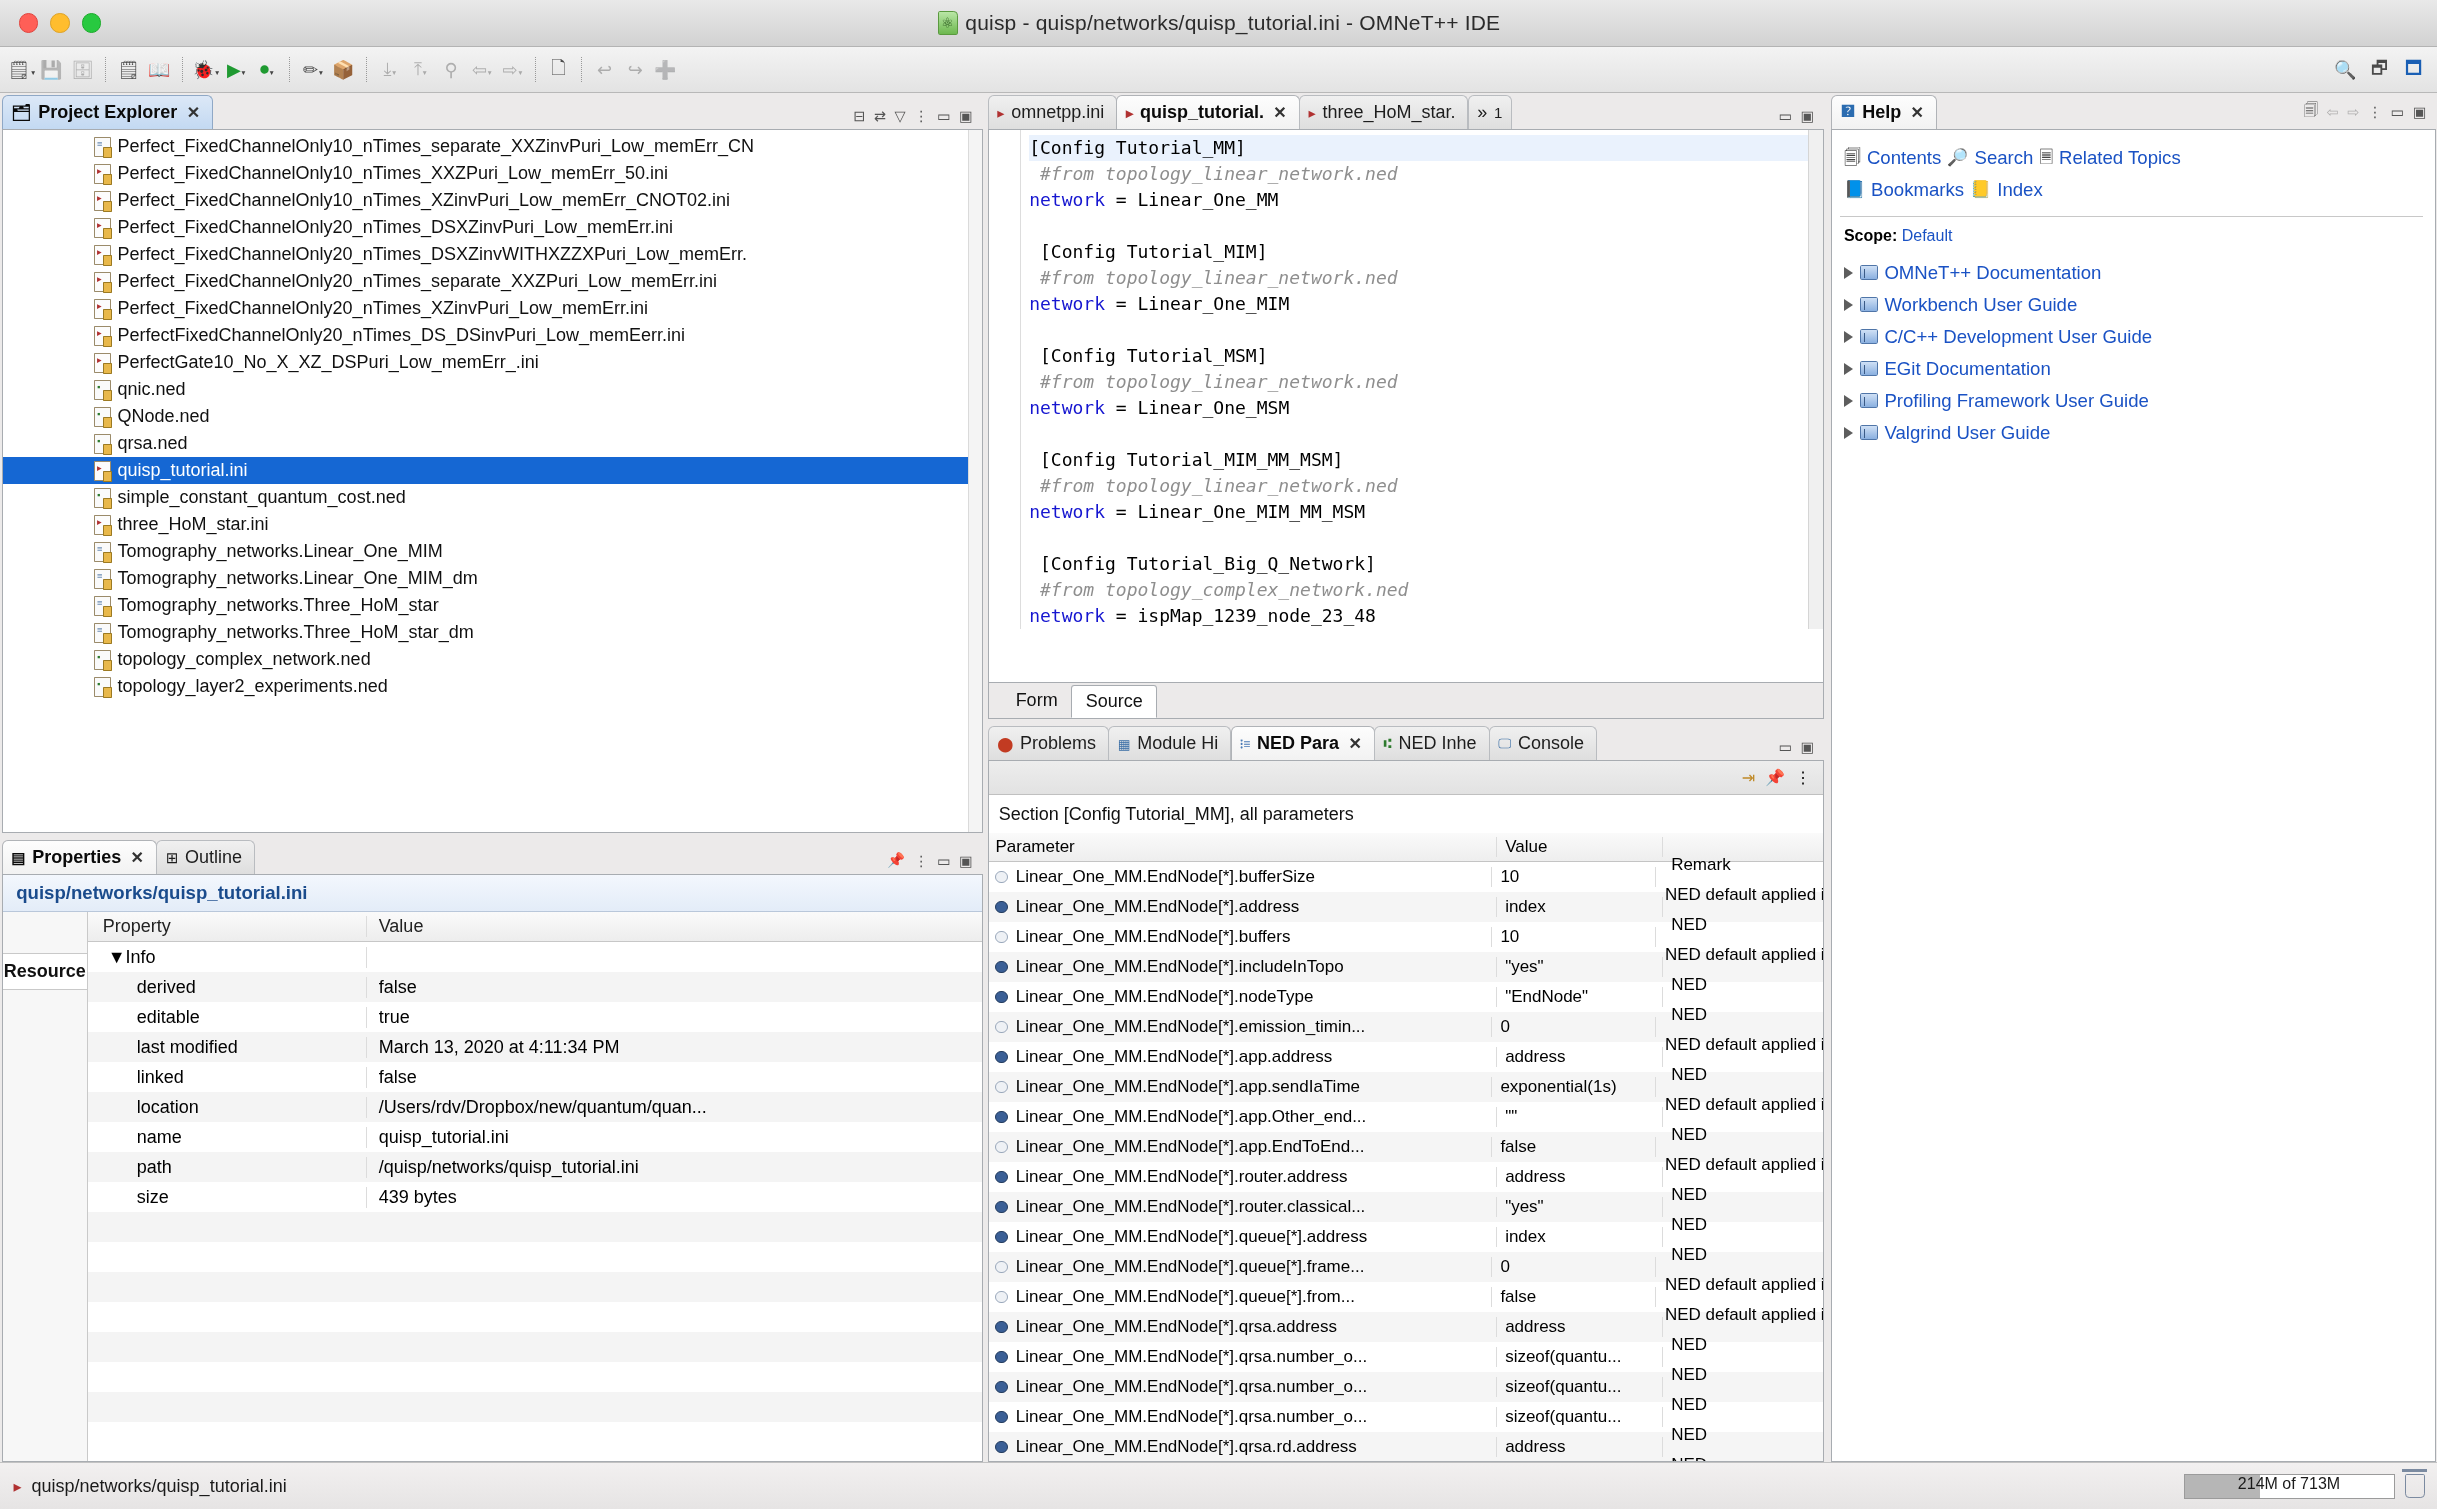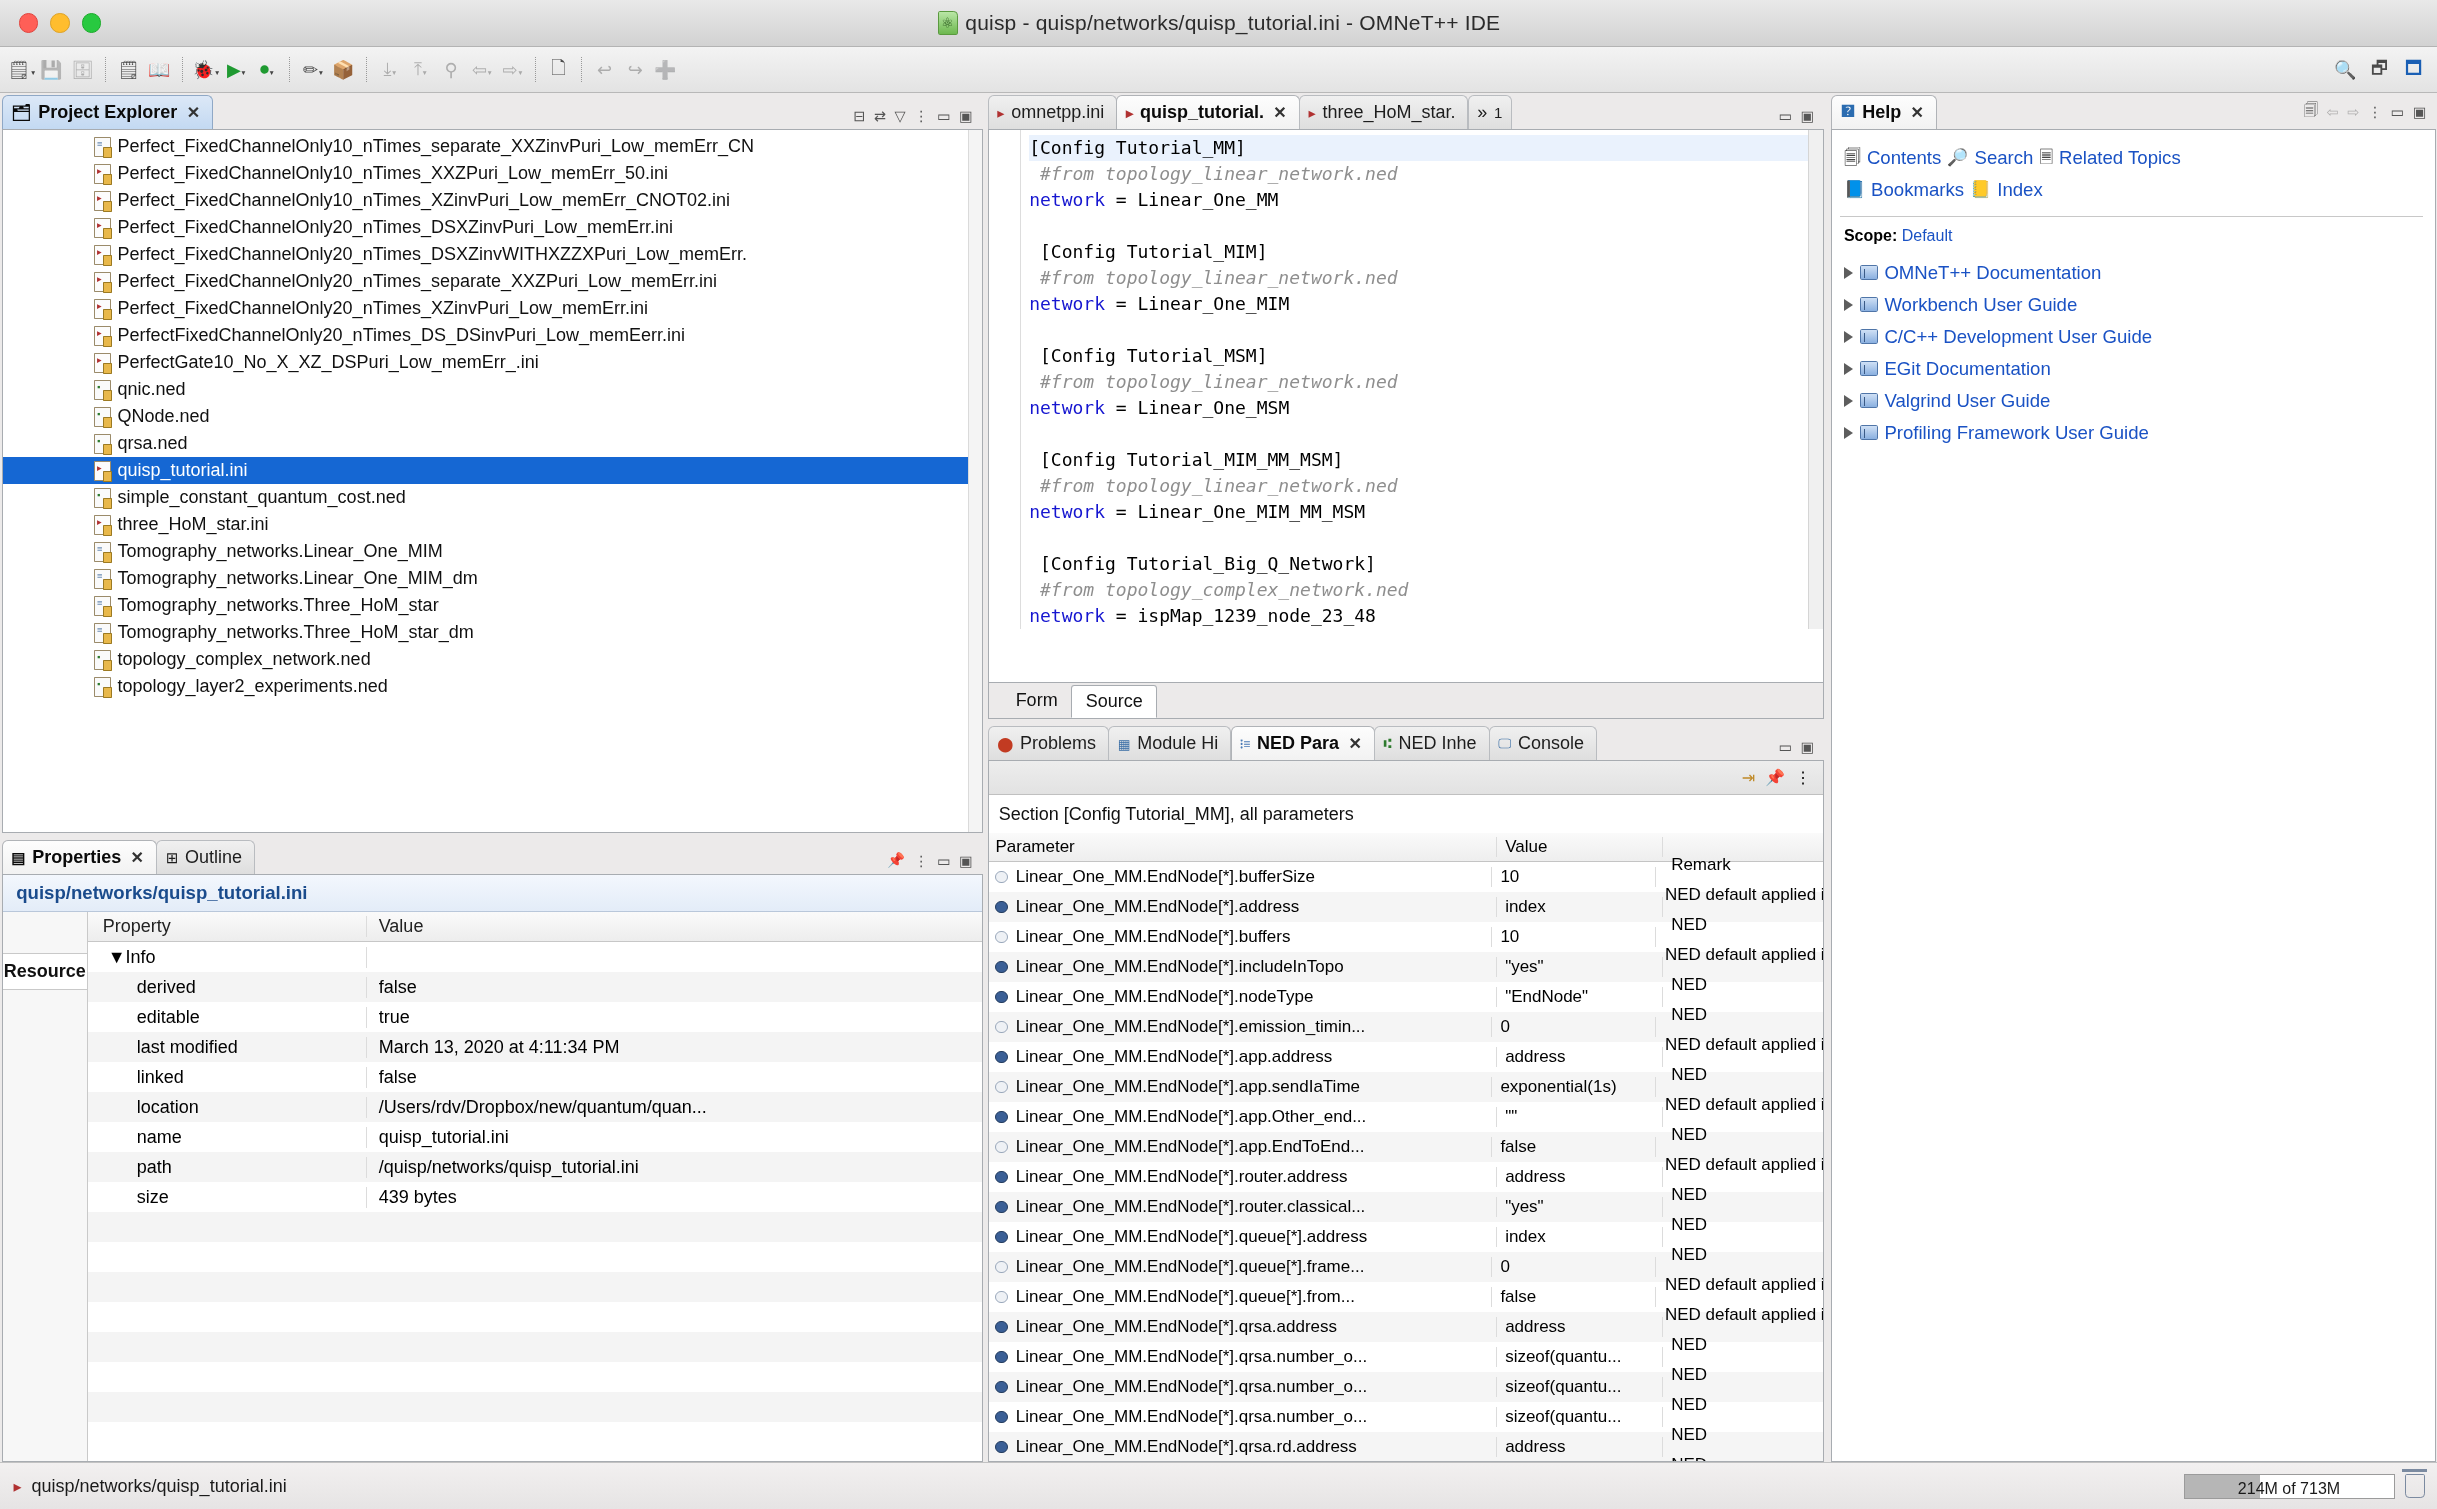--- a/index.html
+++ b/index.html
@@ -204,21 +204,21 @@
 
   
   .statusbar {
     height: 47px; flex: 0 0 47px; background: linear-gradient(#f2f0f0,#e6e4e4);
     border-top: 0.8px solid #c2c2c2; display: flex; align-items: center;
     padding: 0 13.5px; font-size: 18px; color: #1a1a1a; gap: 10px;
   }
   .heap { margin-left: auto; display: flex; align-items: center; }
   .heapbar {
     width: 211px; height: 25px; border: 0.8px solid #9b9b9b; background: #fff;
-    position: relative; font-size: 16px; display:flex; align-items:flex-end; justify-content:center;
+    position: relative; font-size: 16px; display:flex; align-items:flex-start; justify-content:center;
   }
   .heapbar .fill { position: absolute; left:0; top:0; bottom:0; width: 36%; background: #b6b6b6; }
   .heapbar span { position: relative; z-index: 2; }
   .trash { width: 20px; height: 24px; margin-left: 10px; border: 1.7px solid #7b8aa0;
     border-radius: 1.7px 1.7px 4.2px 4.2px; position: relative; }
   .trash::before { content:""; position:absolute; top:-6px; left:-3.4px; right:-3.4px; height:3.4px; background:#7b8aa0; }
   .scroll-v { position: absolute; right: 0; top: 0; bottom: 0; width: 13.5px; background: #f4f4f4; border-left: 0.8px solid #dadada; }
 </style>
 </head>
 <body>
@@ -826,26 +826,26 @@
                 <span class="hlink">C/C++ Development User Guide</span>
               </div>
               <div class="htr">
                 <span class="tri"></span>
                 <span class="bico"></span>
                 <span class="hlink">EGit Documentation</span>
               </div>
               <div class="htr">
                 <span class="tri"></span>
                 <span class="bico"></span>
-                <span class="hlink">Valgrind User Guide</span>
+                <span class="hlink">Profiling Framework User Guide</span>
               </div>
               <div class="htr">
                 <span class="tri"></span>
                 <span class="bico"></span>
-                <span class="hlink">Profiling Framework User Guide</span>
+                <span class="hlink">Valgrind User Guide</span>
               </div>
             </div>
         </div>
       </div>
     </div>
   </div>
 
   <div class="statusbar">
     <span style="color:#b03131;font-size:16px">▸</span>
     <span>quisp/networks/quisp_tutorial.ini</span>

